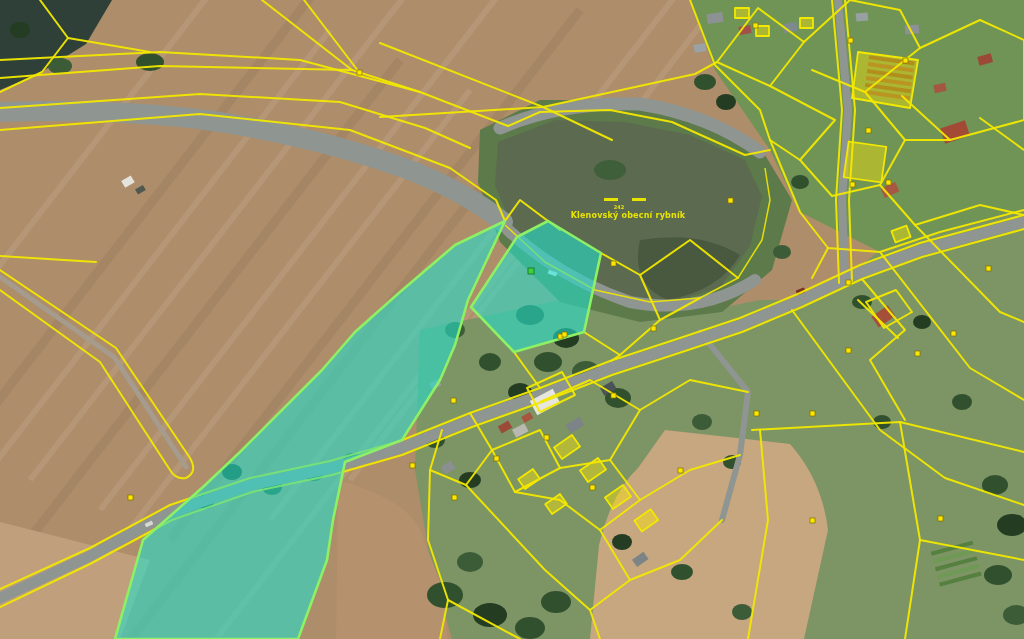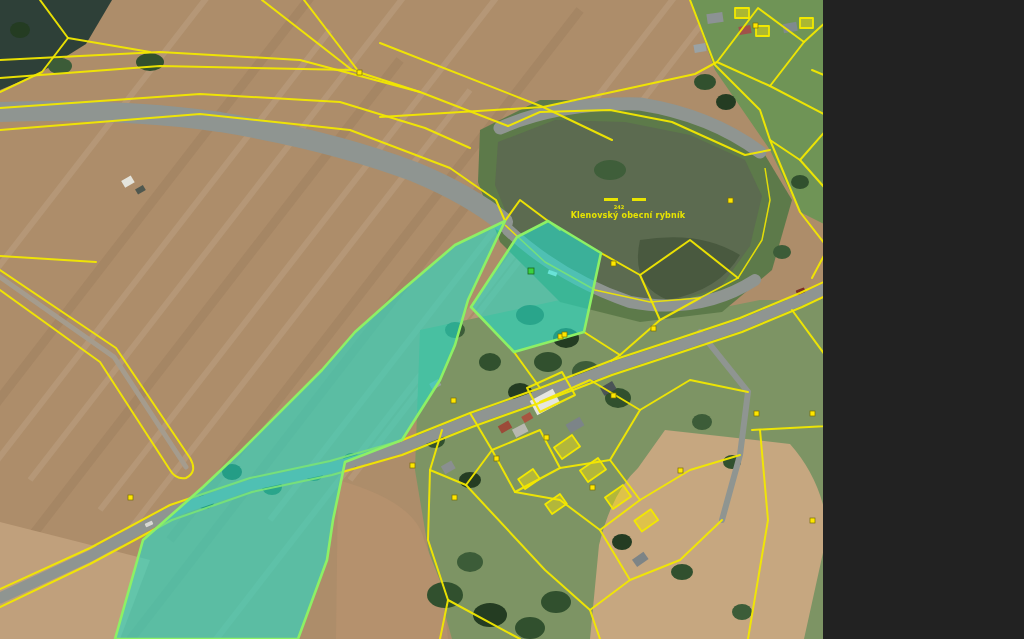--- a/index.html
+++ b/index.html
@@ -1,16 +1,16 @@
 <!DOCTYPE html>
 <html style="--cadastral_line: #f2e800; --cadastral_fill: rgba(255,230,0,0.42); --highlight_fill: rgba(37,221,201,0.60); --highlight_stroke: #8df065; --marker_fill: #ffe600; --marker_green: #3bd23f; --label_yellow: #e8e400; --field_brown: #ad8d6a; --field_tan: #c6a780; --meadow_green: #6f9456; --village_green: #7d9464; --forest_green: #31502e; --pond_water: #5c6b50; --road_grey: #8f9591;"><head>
 <meta charset="utf-8">
 <style>
   html,body{margin:0;padding:0;background:#222;}
-  .map-viewport{position:relative;width:823px;height:639px;overflow:hidden;font-family:"DejaVu Sans",sans-serif;}
+  .map-viewport{position:relative;width:1024px;height:639px;overflow:hidden;font-family:"DejaVu Sans",sans-serif;}
   svg{display:block;}
   .cad{fill:none;stroke:var(--cadastral_line);stroke-width:2;stroke-linejoin:round;stroke-linecap:round;opacity:.95}
   .cadthin{fill:none;stroke:var(--cadastral_line);stroke-width:1.5;stroke-linejoin:round;opacity:.9}
   .cadfill{fill:var(--cadastral_fill);stroke:var(--cadastral_line);stroke-width:1.8;stroke-linejoin:round}
   .hl{fill:var(--highlight_fill);stroke:var(--highlight_stroke);stroke-width:2.6;stroke-linejoin:round}
   .mk{fill:var(--marker_fill);stroke:#7a7000;stroke-width:.7}
   .mkg{fill:var(--marker_green);stroke:#19691f;stroke-width:.8}
   .road{fill:none;stroke:#8f9591;stroke-linecap:round}
   .lane{fill:none;stroke:#a59c8d;stroke-linecap:round}
   .streak{stroke:rgba(255,248,235,.10);stroke-width:6}

